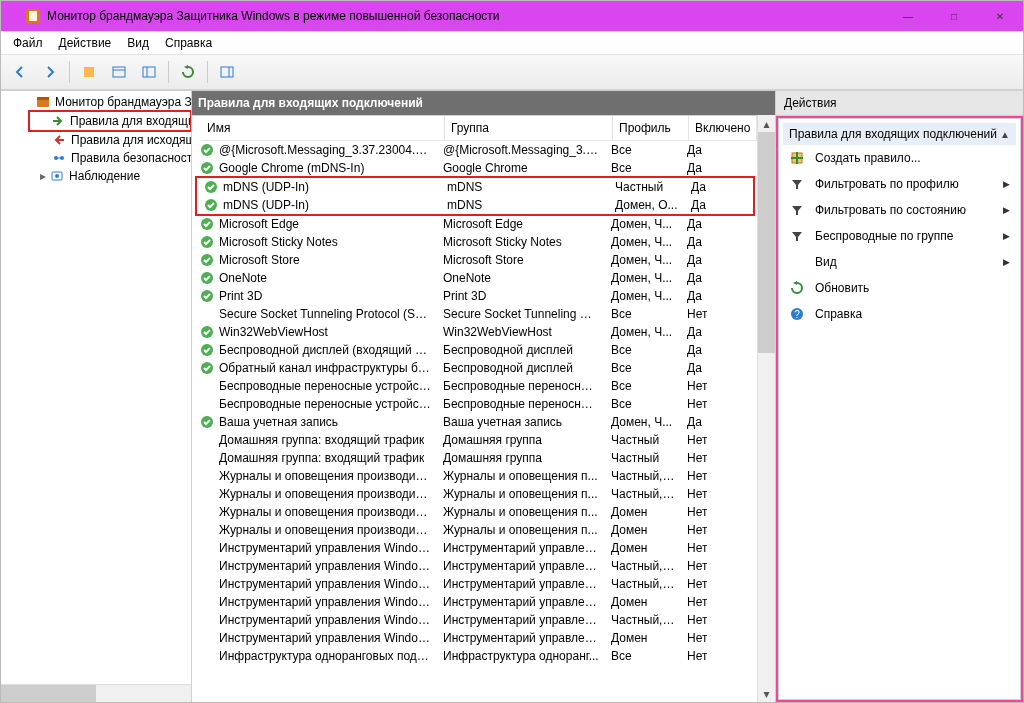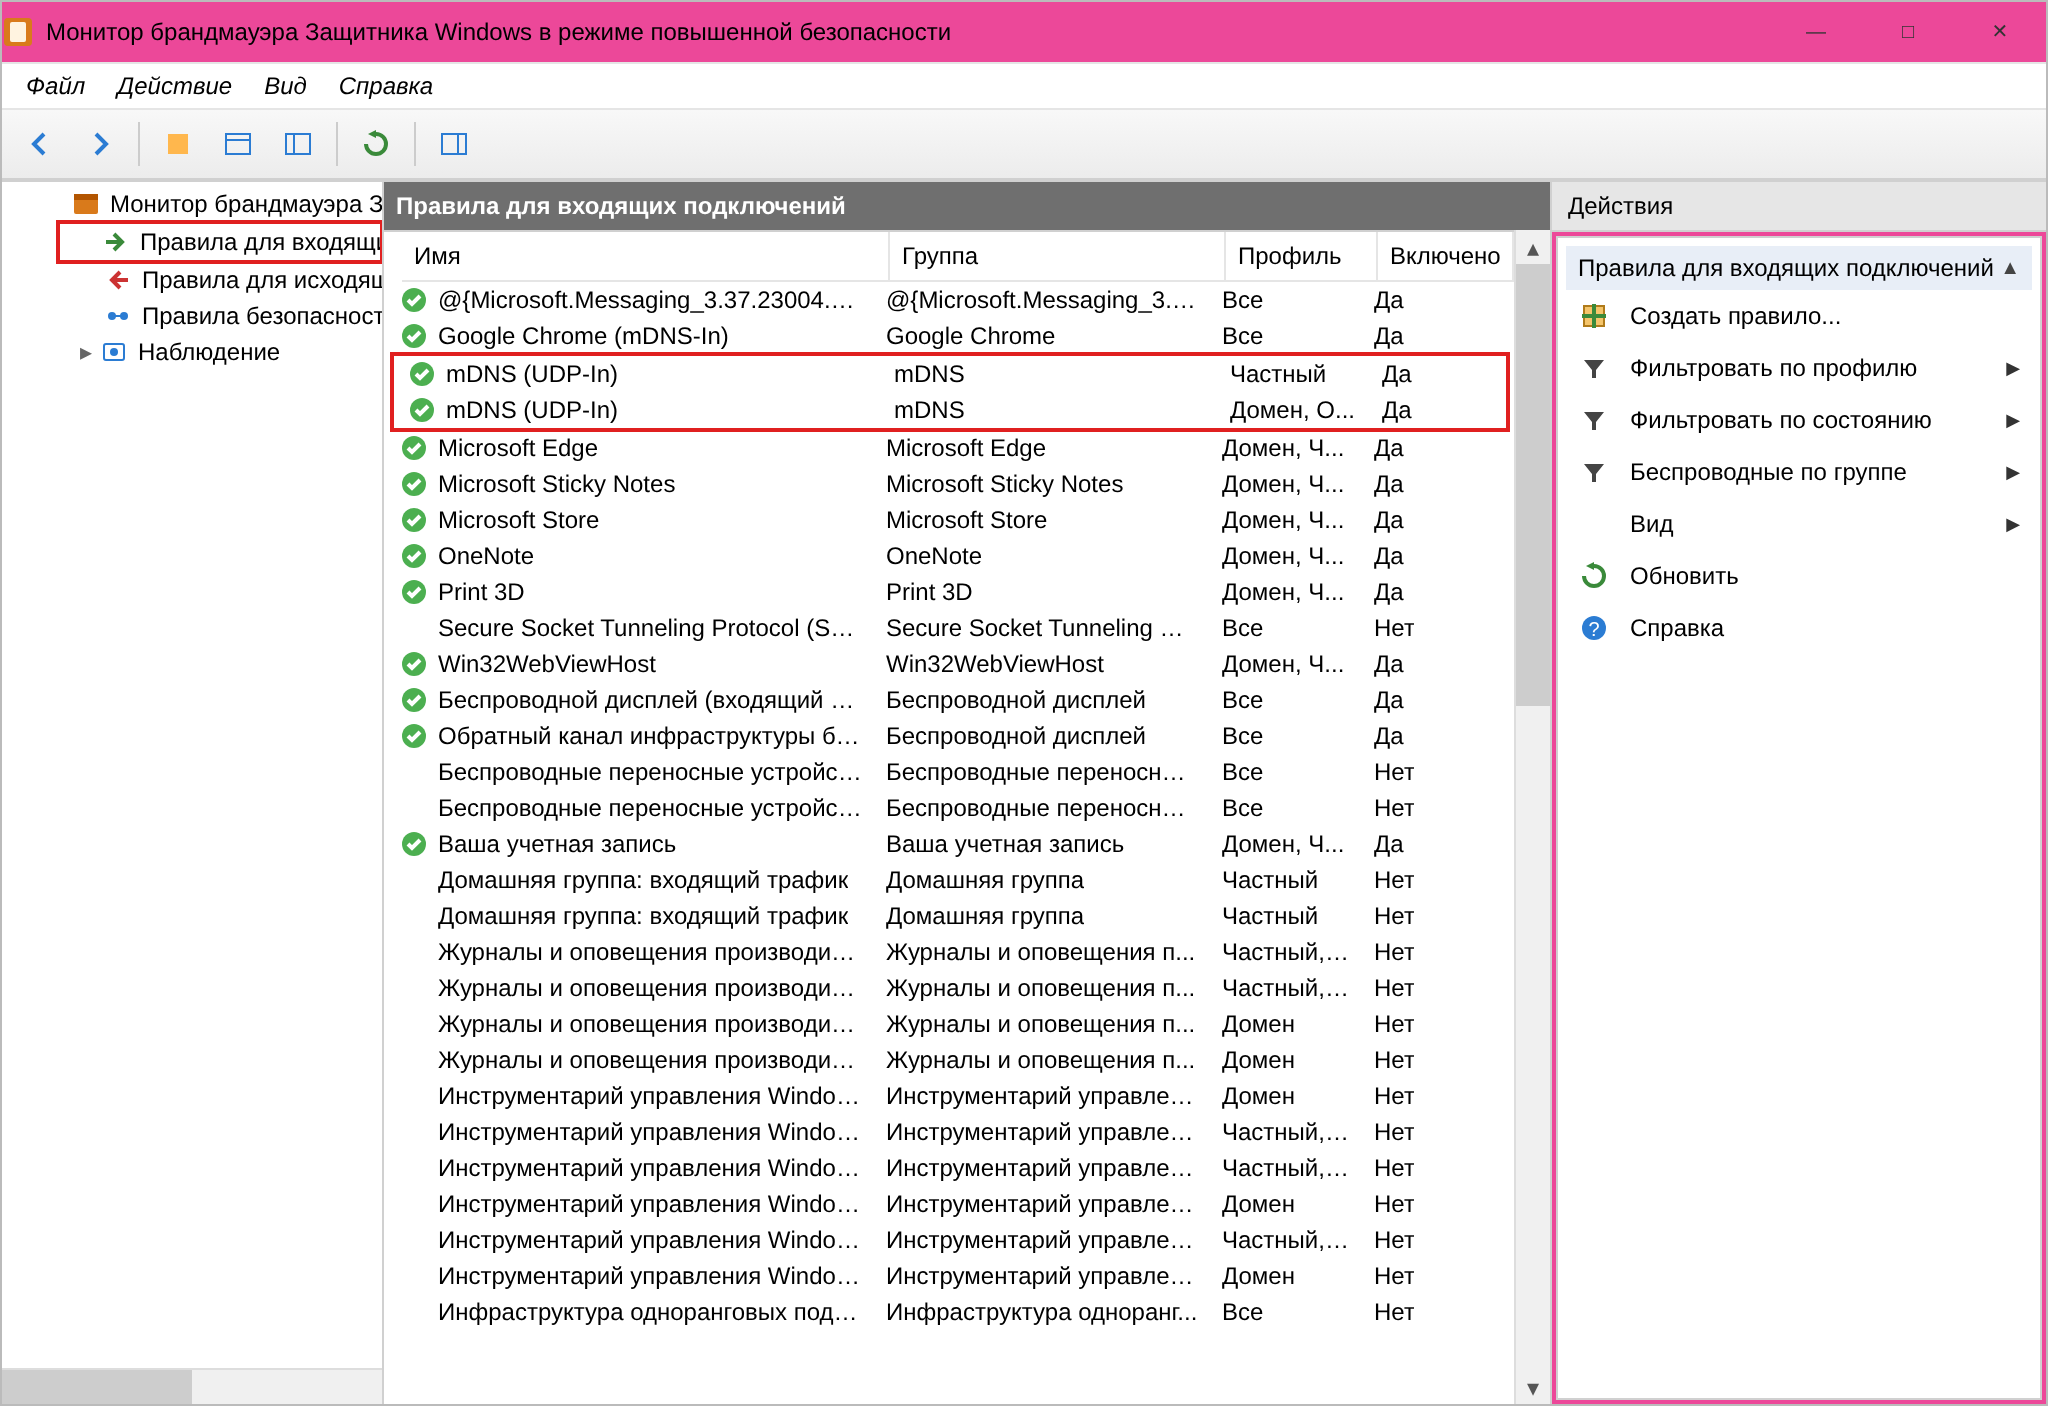--- a/index.html
+++ b/index.html
@@ -18,22 +18,22 @@
     height: 703px;
     display: flex;
     flex-direction: column;
     border: 1px solid #bbb;
     box-sizing: border-box;
   }
   .titlebar {
     height: 30px;
     display: flex;
     align-items: center;
-    padding-left: 0;
-    background: #ec4899;
+    padding-left: 24px;
+    background: #d946ef;
   }
   .titlebar .title-ico {
     width: 16px; height: 16px; margin-right: 6px;
     display:inline-flex;align-items:center;justify-content:center;
   }
   .title-text { flex: 1; font-size: 12px; }
   .caption-btns { display: flex; }
   .caption-btn {
     width: 46px; height: 30px;
     display: flex; align-items: center; justify-content: center;
@@ -42,21 +42,20 @@
   }
 
   .menubar {
     height: 22px;
     display: flex; align-items: center;
     padding: 0 4px;
     border-top: 1px solid #e5e5e5;
   }
   .menubar .menu-item {
     padding: 2px 8px;
-    font-style: italic;
   }
 
   .toolbar {
     height: 30px;
     display: flex; align-items: center;
     padding: 2px 6px;
     gap: 4px;
     border-top: 1px solid #e5e5e5;
     border-bottom: 1px solid #d0d0d0;
     background: linear-gradient(#f8f8f8,#ececec);

